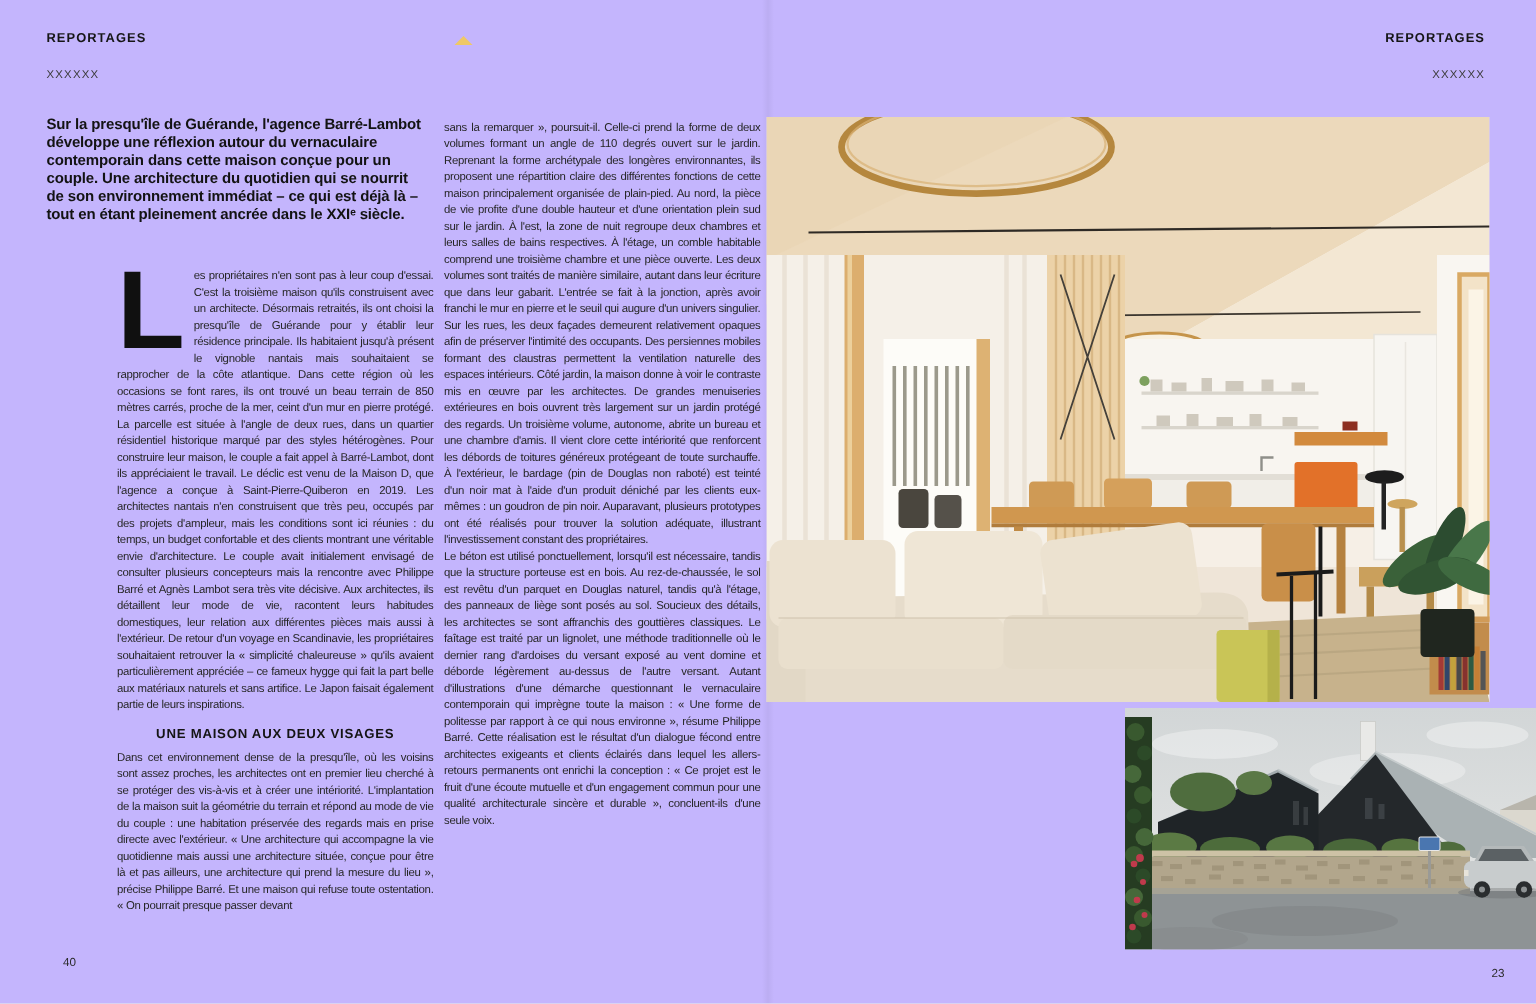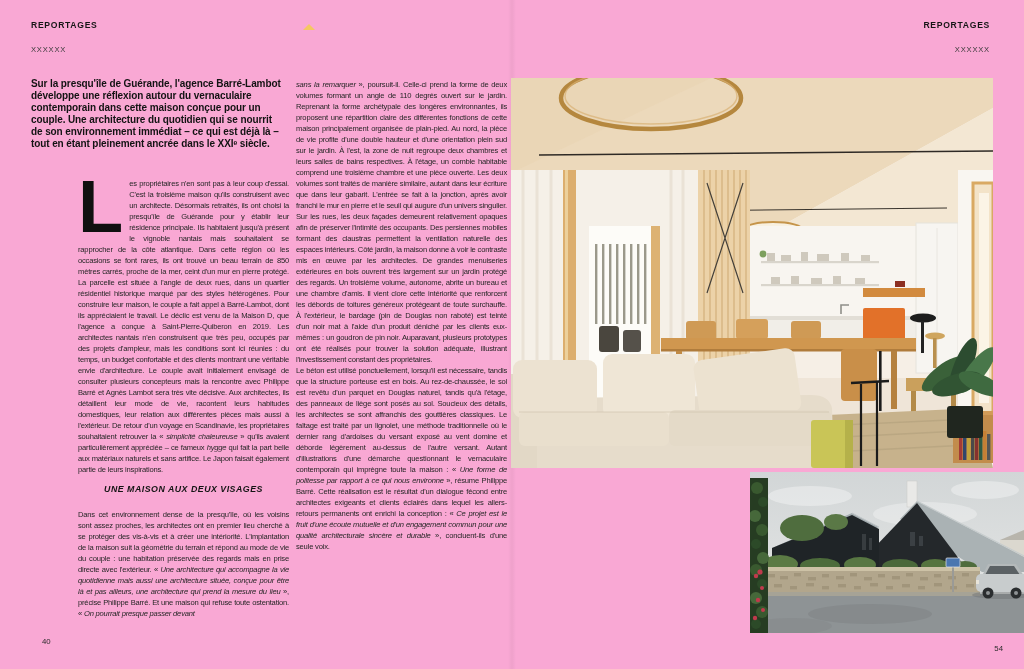--- a/index.html
+++ b/index.html
@@ -1,38 +1,38 @@
 <!DOCTYPE html>
 <html><head>
 <meta charset="utf-8">
 <style>
   html,body{margin:0;padding:0;background:#e9e9e9;}
-  .spread{position:relative;width:1024px;height:669px;background:#f9a8d4;
+  .spread{position:relative;width:1024px;height:669px;background:#c4b5fd;
     font-family:"Liberation Sans",sans-serif;color:#222;overflow:hidden;margin:0 auto;}
   .fold{position:absolute;left:508px;top:0;width:8px;height:669px;
     background:linear-gradient(90deg,rgba(0,0,0,0) 0%,rgba(0,0,0,0.045) 50%,rgba(0,0,0,0) 100%);}
   .hdr{position:absolute;top:20px;line-height:1.25;}
   .hdr-left{left:31px;text-align:left;}
   .hdr-right{right:34px;text-align:right;}
   .hdr-title{font-size:8.6px;font-weight:700;letter-spacing:0.7px;color:#161616;}
   .hdr-sub{font-size:7.6px;letter-spacing:0.8px;color:#3c3c3c;margin-top:14px;}
   .yellow-mark{position:absolute;left:303px;top:24px;width:0;height:0;
     border-left:6px solid transparent;border-right:6px solid transparent;
     border-bottom:6px solid #f4ca55;opacity:.9;}
   .intro{position:absolute;left:31px;top:78px;width:254px;margin:0;
     font-size:10px;line-height:12px;font-weight:700;letter-spacing:-0.1px;color:#131313;}
   .col{position:absolute;width:211px;text-align:justify;}
   .col1{left:78px;top:178px;}
   .col2{left:296px;top:79px;}
   .body-p{margin:0;font-size:7.6px;line-height:11px;letter-spacing:-0.2px;color:#262626;}
-  .body-p .it{font-style:italic;}
+  .body-p .it{}
   .dropcap{float:left;font-size:74px;line-height:55px;font-weight:700;color:#101010;
     margin:1px 8px 0 0;letter-spacing:-2px;}
-  .sec-heading{margin:9px 0 15px 0;text-align:center;font-size:8.8px;font-weight:700;
-    letter-spacing:0.5px;color:#141414;font-style:italic;}
+  .sec-heading{margin:9px 0 5px 0;text-align:center;font-size:8.8px;font-weight:700;
+    letter-spacing:0.5px;color:#141414;}
   .pn{position:absolute;font-size:7.8px;color:#2b2b2b;margin-left:23px;}
   .pn-left{left:19px;top:637px;}
   .pn-right{right:21px;top:644px;}
   .photo{position:absolute;margin:0;padding:0;line-height:0;}
   .photo-interior{left:511px;top:78px;width:482px;height:390px;}
   .photo-exterior{left:750px;top:472px;width:274px;height:161px;}
   .photo svg{display:block;width:100%;height:100%;}
 </style>
 </head>
 <body>
@@ -308,14 +308,14 @@
         <circle cx="6" cy="104" r="2.2"></circle>
           <circle cx="12" cy="116" r="2"></circle>
           <circle cx="8" cy="128" r="2.2"></circle>
         <circle cx="13" cy="138" r="2"></circle>
           <circle cx="5" cy="146" r="2.2"></circle>
           <circle cx="10" cy="100" r="2.6"></circle>
       </g>
     </svg>
   </figure>
 
-  <div class="pn pn-right">54</div>
+  <div class="pn pn-right">23</div>
 </div>
 
 </body></html>

